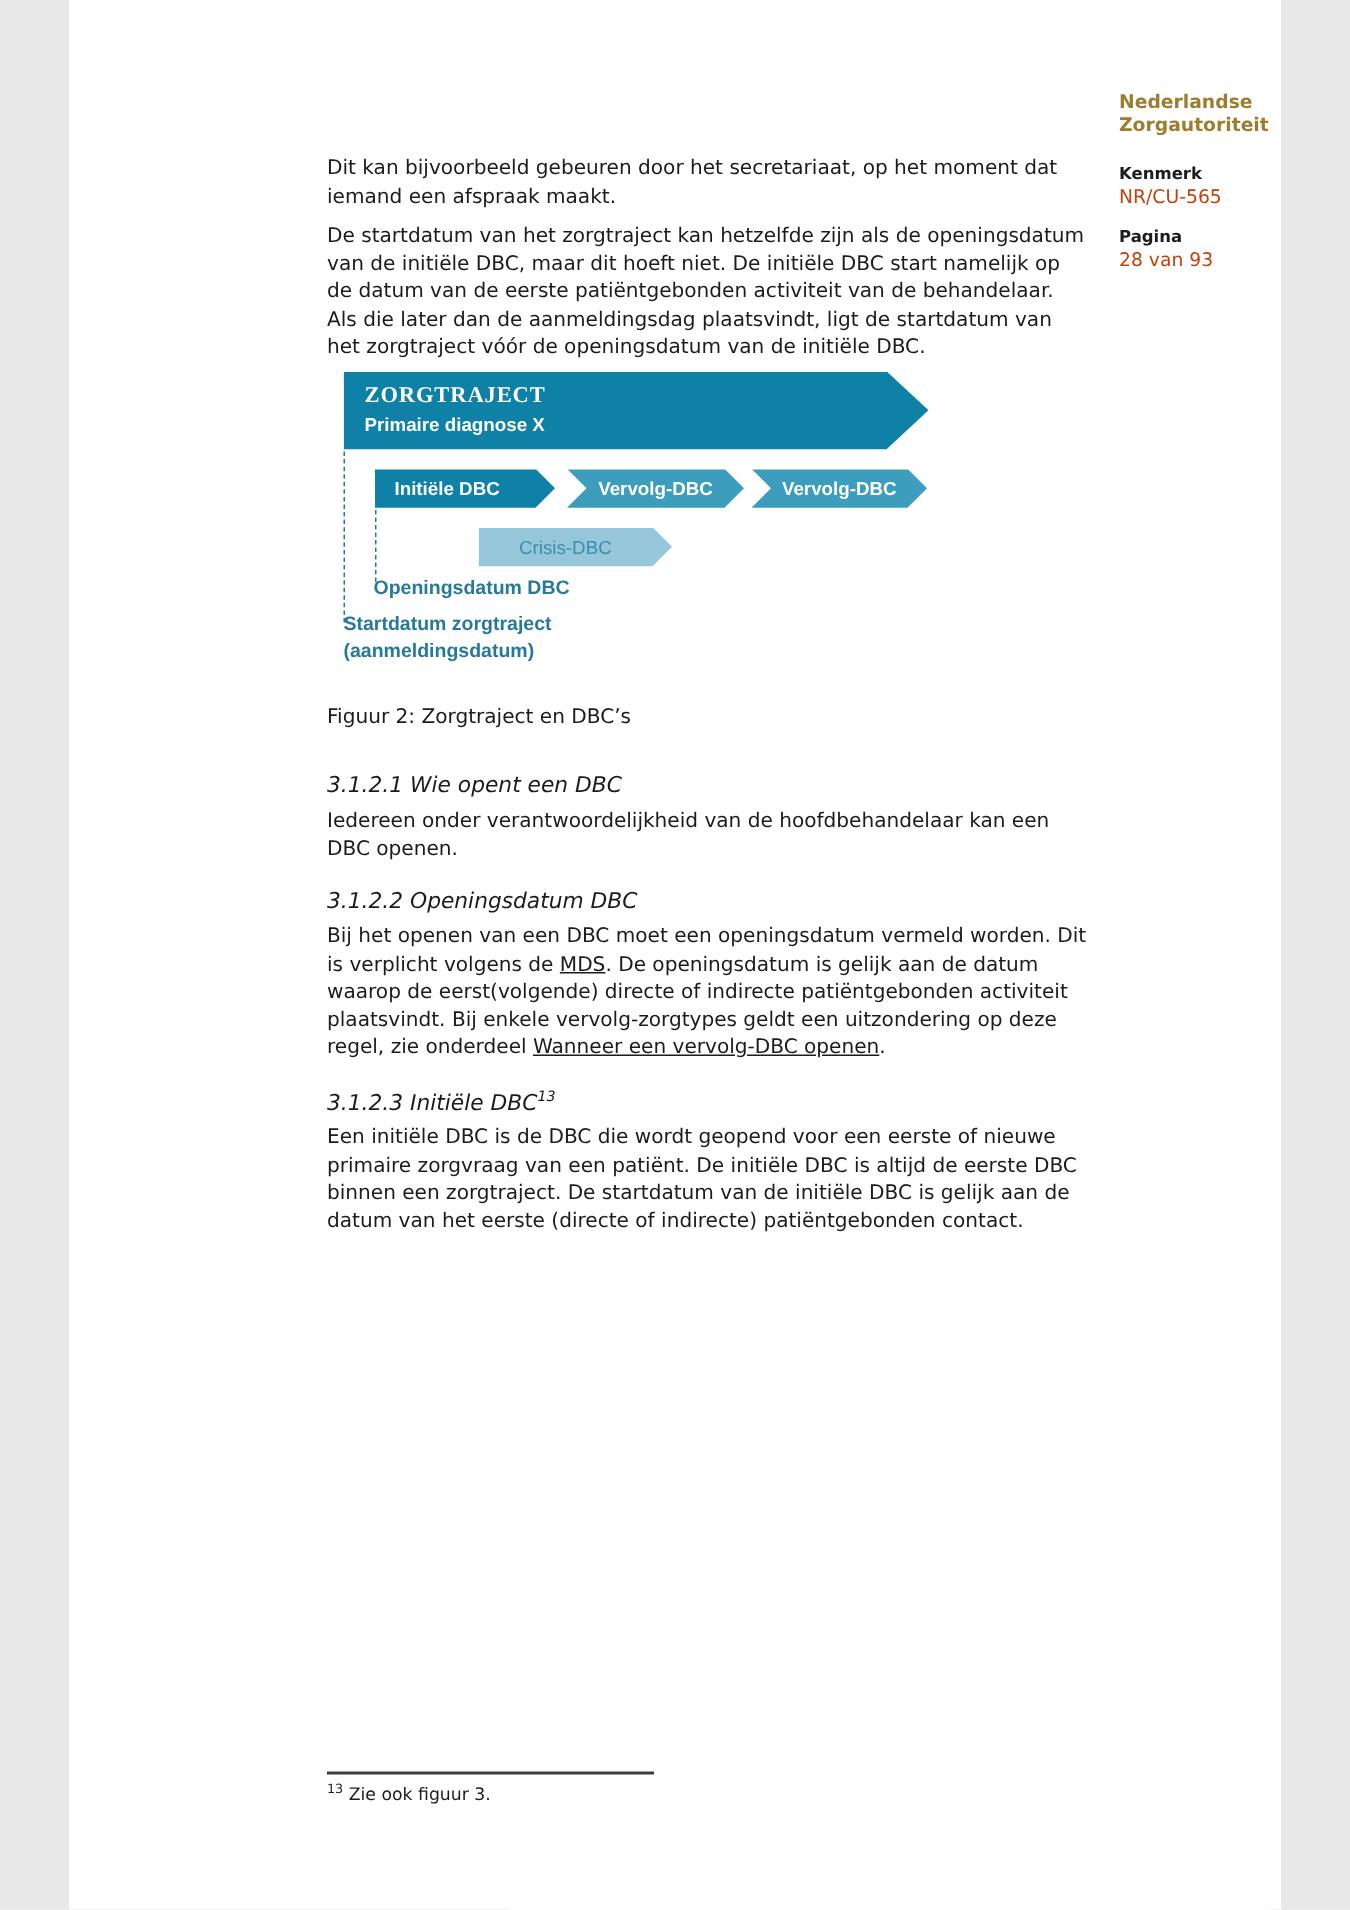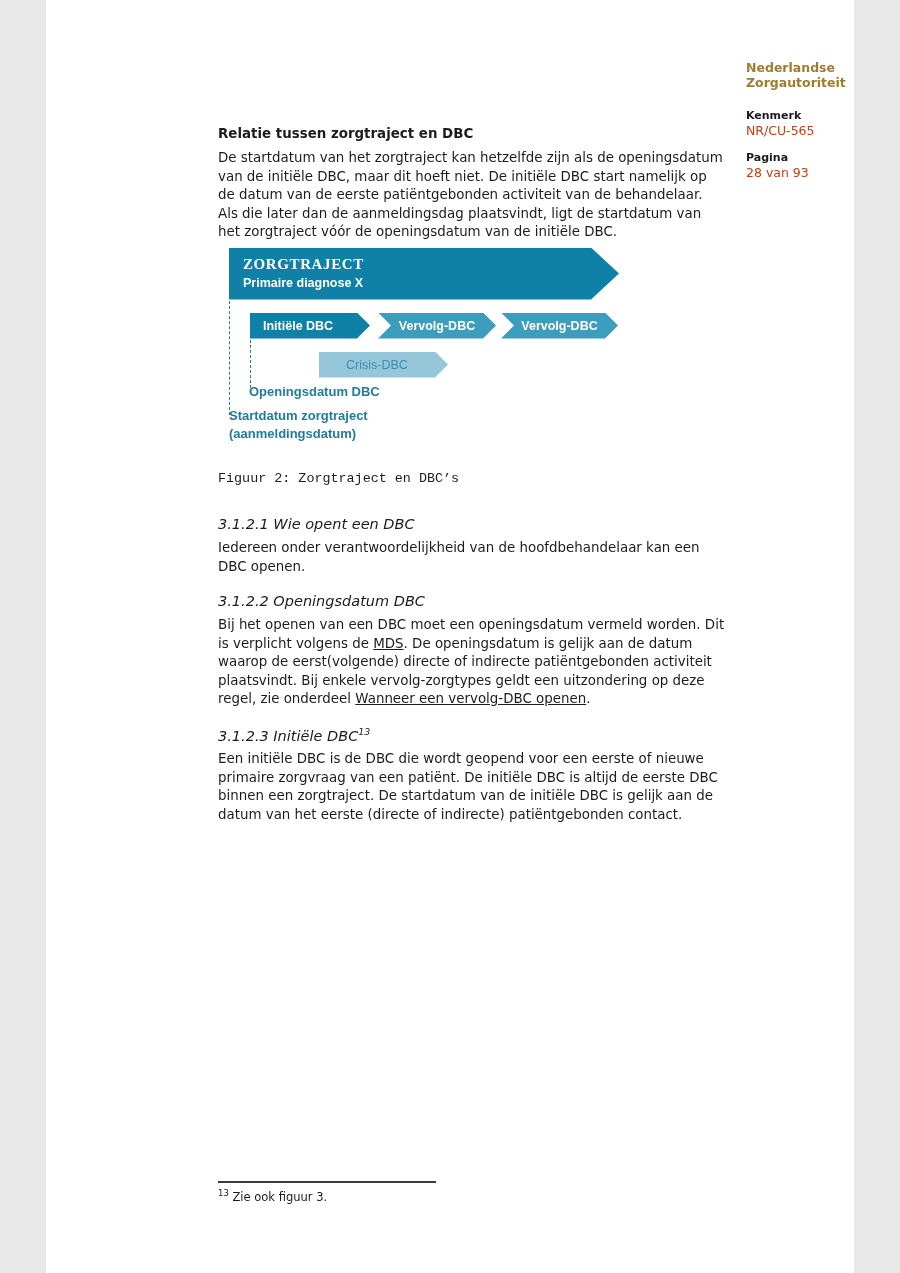--- a/index.html
+++ b/index.html
@@ -19,21 +19,21 @@
   .meta { position:absolute; left:700px; top:109px; width:170px; }
   .meta .label { font-size:11px; font-weight:bold; color:#1c1c1c; }
   .meta .value { font-size:12.5px; color:#c2410c; margin-top:1px; }
   .meta .group + .group { margin-top:13px; }
 
   
   .main { position:absolute; left:172px; top:104px; width:508px; }
   .body-text { font-size:13.4px; line-height:18.5px; color:#1c1c1c; }
   .h-bold { margin-top:22px; font-size:13.4px; font-weight:bold; }
   .p-after-h { margin-top:8px; }
-  .caption { margin-top:25px; font-size:13.4px;font-family:Liberation Mono, monospace; }
+  .caption { margin-top:25px; font-size:13.4px; }
   .h-italic { font-style:italic; font-size:14.5px; font-weight:normal; }
   .h-italic sup { font-size:9.5px; }
   .sec1-h { margin-top:28px; }
   .sec-h  { margin-top:17px; }
   .sec-p  { margin-top:7px; }
   .doc-link { color:#1c1c1c; text-decoration:underline; cursor:pointer; }
 
   
   .diagram { position:relative; margin-top:6px; margin-left:11px; height:197px;
              font-family:"Liberation Sans", sans-serif; }
@@ -86,22 +86,22 @@
       <div class="value">NR/CU-565</div>
     </div>
     <div class="group">
       <div class="label">Pagina</div>
       <div class="value">28 van 93</div>
     </div>
   </div>
 
   <div class="main">
 
+    <p class="body-text">Dit kan bijvoorbeeld gebeuren door het secretariaat, op het moment dat iemand een afspraak maakt.</p>
 
-    <div class="h-bold">Relatie tussen zorgtraject en DBC</div>
     <p class="body-text p-after-h">De startdatum van het zorgtraject kan hetzelfde zijn als de openingsdatum van de initiële DBC, maar dit hoeft niet. De initiële DBC start namelijk op de datum van de eerste patiëntgebonden activiteit van de behandelaar. Als die later dan de aanmeldingsdag plaatsvindt, ligt de startdatum van het zorgtraject vóór de openingsdatum van de initiële DBC.</p>
 
     <div class="diagram">
       <div class="banner">
         <div class="banner-title">ZORGTRAJECT</div>
         <div class="banner-sub">Primaire diagnose X</div>
       </div>
       <div class="seg seg1 seg-point">
         <span>Initiële DBC</span>
       </div>

